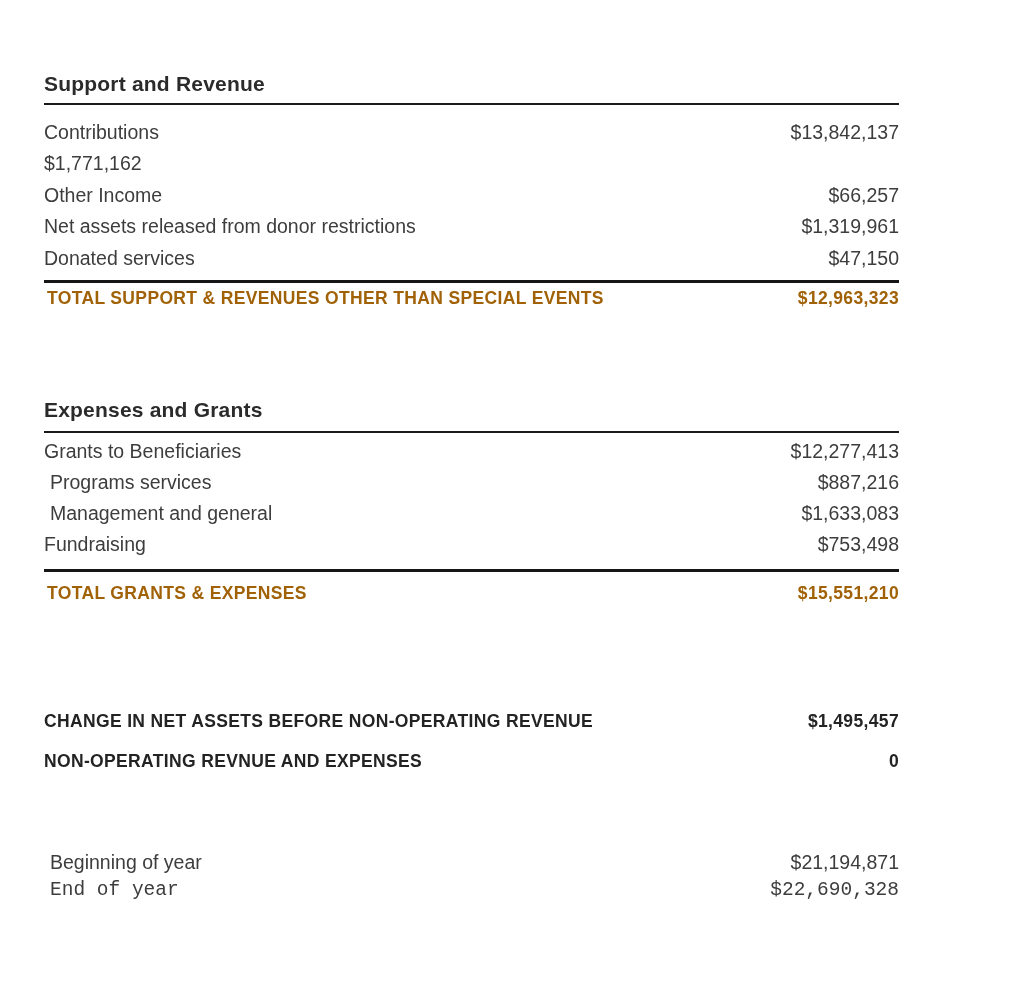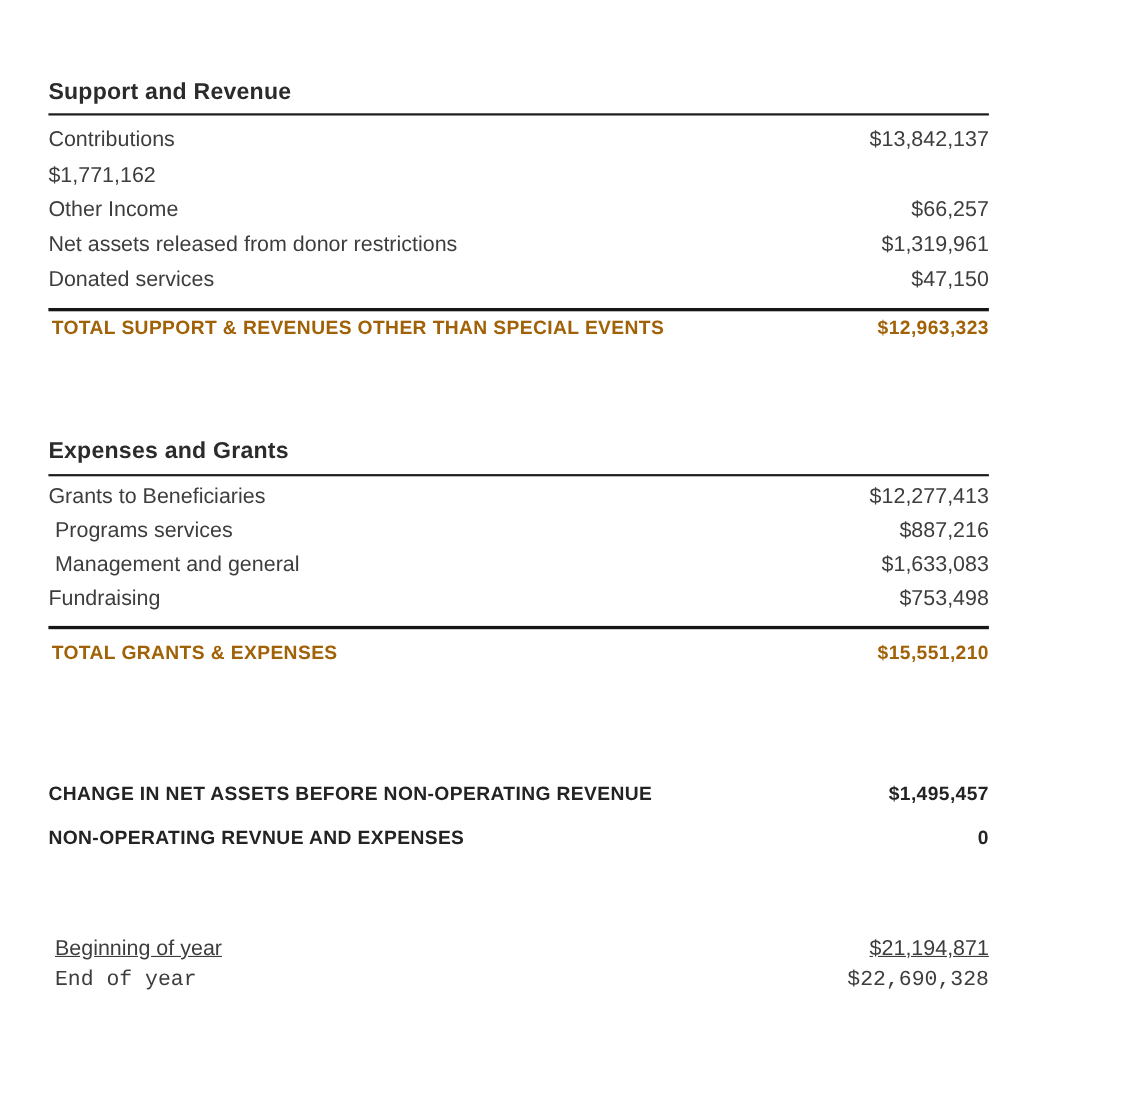--- a/index.html
+++ b/index.html
@@ -30,21 +30,21 @@
   .rule.thick { height: 3px; background: #161616; }
 
   .rows { display: flex; flex-direction: column; }
   .row {
     display: flex;
     justify-content: space-between;
     align-items: center;
     font-size: 19.5px;
     color: #3d3d3d;
   }
-  .rows1 .row { height: 31.6px; }
+  .rows1 .row { height: 31.6px; align-items: flex-end; }
   .rows2 .row { height: 31px; }
   .row .lbl { white-space: nowrap; }
   .row .val { white-space: nowrap; }
   .row.indent .lbl { padding-left: 6px; }
 
   .total-row {
     display: flex;
     justify-content: space-between;
     align-items: center;
     height: 24px;
@@ -94,21 +94,21 @@
 
   .t2  { top: 398px; }
   .r3  { top: 431px; }
   .rows2 { top: 436px; }
   .r4  { top: 569px; }
   .tr2 { top: 581px; }
 
   .s1  { top: 710px; }
   .s2  { top: 750px; }
   .s3  { top: 819px; }
-  .s4  { top: 849px; text-decoration: underline; }
+  .s4  { top: 849px; }
   .s5  { top: 877px; font-family: Liberation Mono, monospace; }
 </style>
 </head>
 <body>
 
 <div class="sheet">
 
   <div class="abs sec-title t1">Support and Revenue</div>
   <div class="abs rule thin r1"></div>
 

